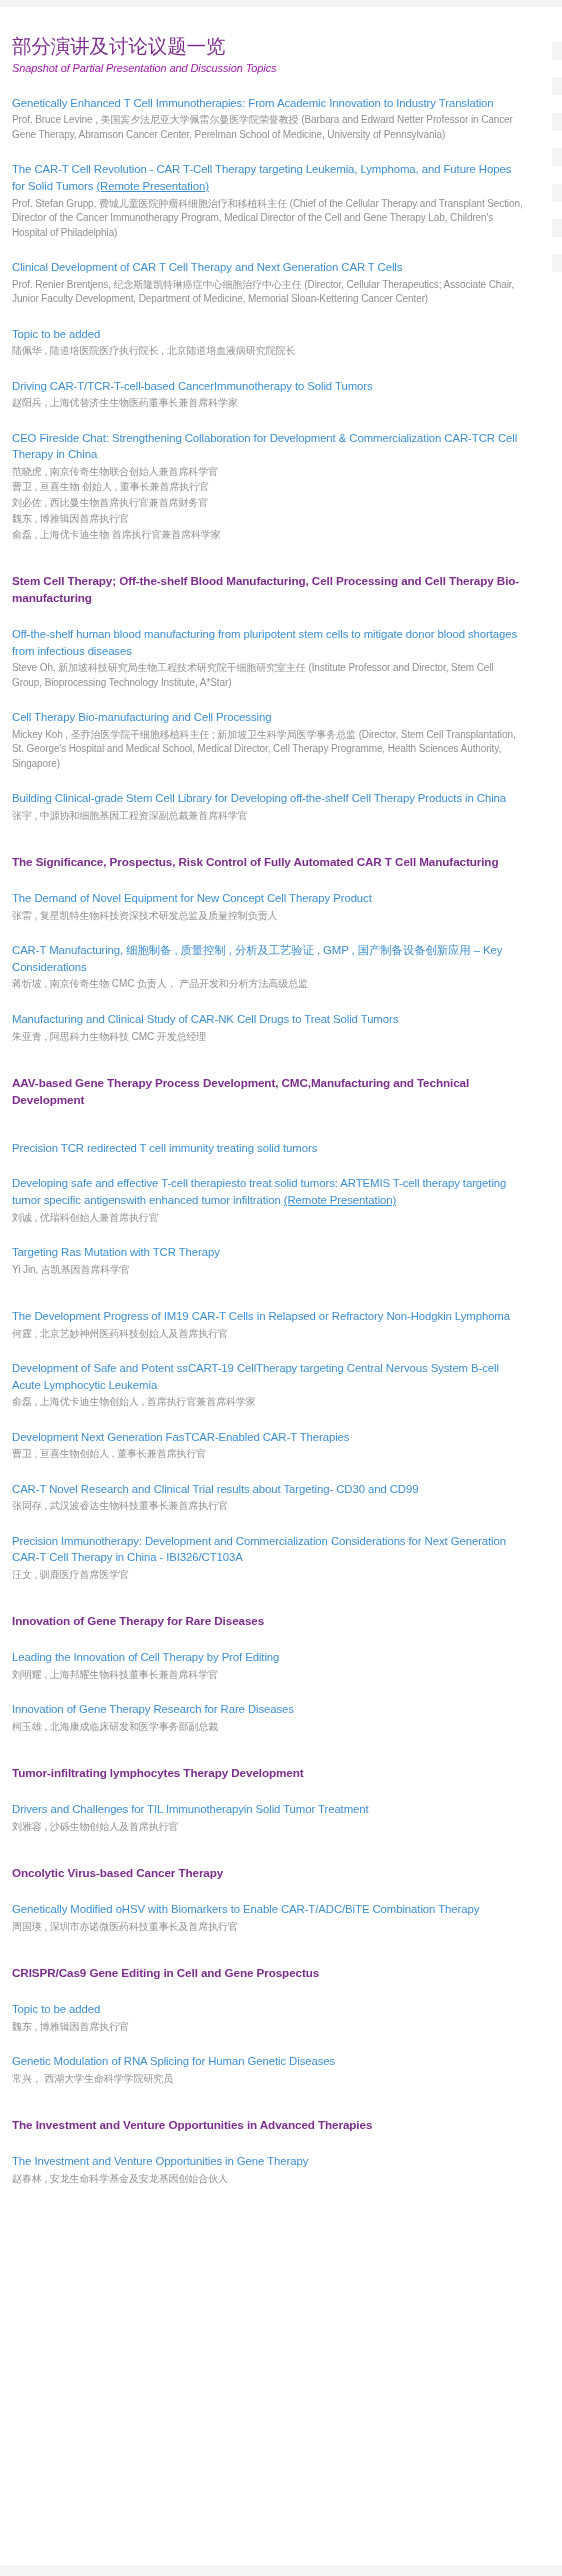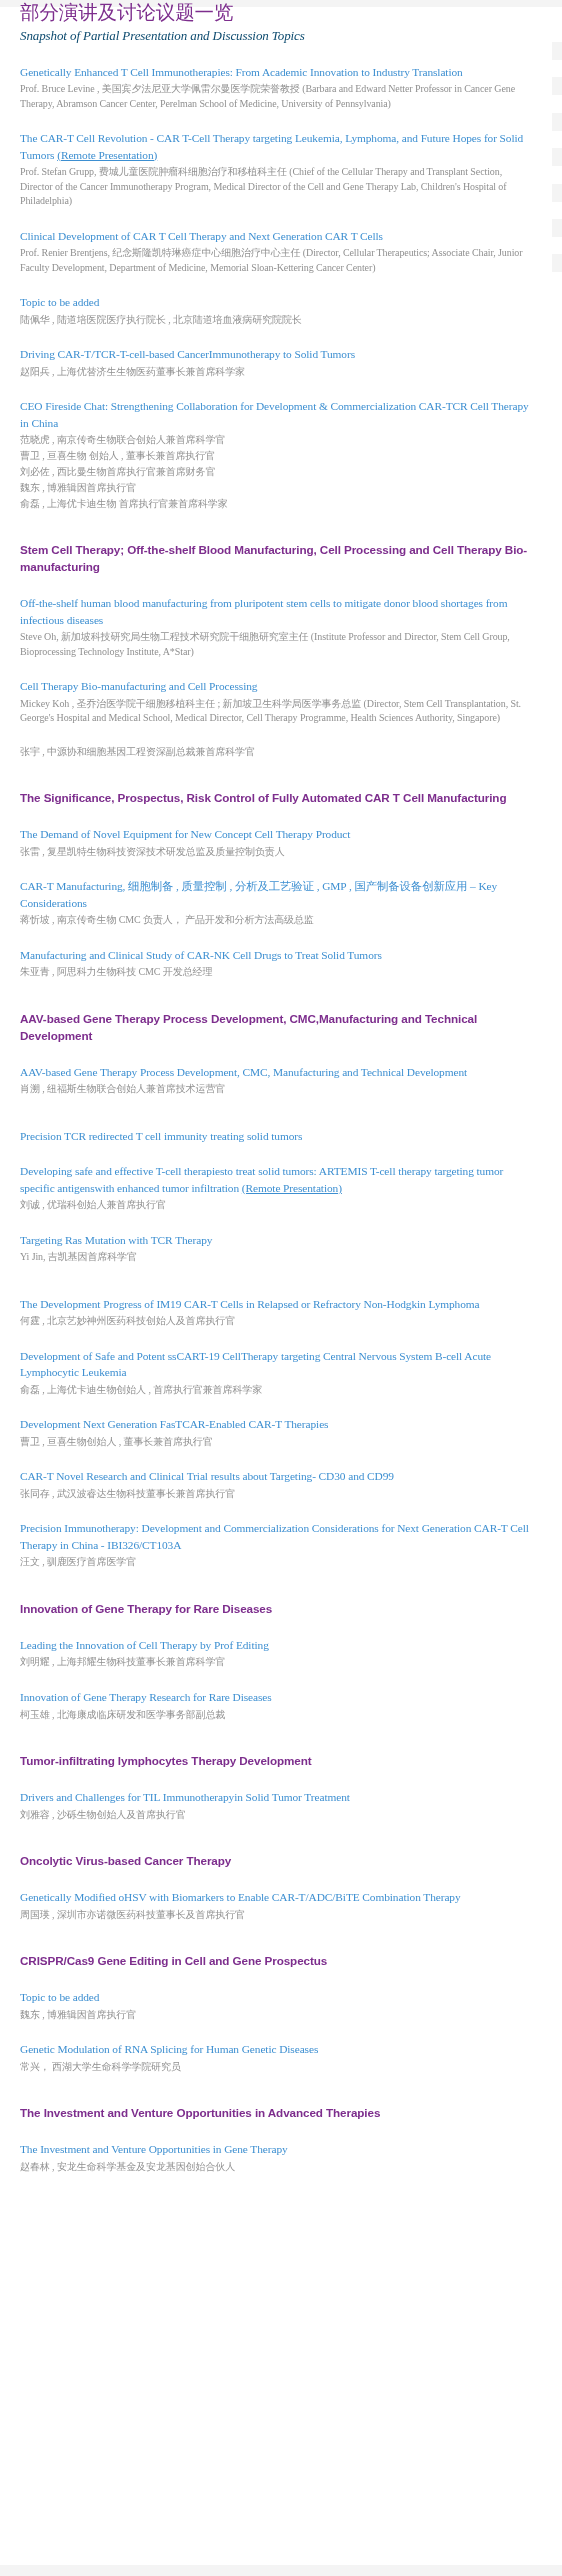--- a/index.html
+++ b/index.html
@@ -28,48 +28,48 @@
   }
   .right-blocks{
     position:absolute;top:42px;right:0;width:11.4px;
   }
   .right-blocks .blk{
     width:11.4px;height:18px;margin-bottom:17.4px;background:var(--band);
   }
   .content{
     position:relative;
     width:514px;
-    margin-left:20px;
+    margin-left:12px;
+    padding-top:34px;
     letter-spacing:-0.1px;
   }
   h1.page-title{
     margin:0;
     font-size:19.5px;
     font-weight:500;
     color:var(--purple);
     line-height:1.25;
   }
   .page-subtitle{
     margin:2.7px 0 0 0;
-    font-size:13px;
+    font-size:11px;
     font-style:italic;
-    color:#0c4a6e;
+    color:#a21caf;
     line-height:1.35;
-    font-family:Liberation Serif, serif;
   }
   .section{margin-top:31px;}
   .section.first{margin-top:19px;}
   h2.section-header{
     margin:0;
     font-size:11.7px;
     font-weight:600;
     color:var(--purple);
     line-height:1.45;
   }
-  .entry{margin-top:19px;font-family:Liberation Serif, serif;}
+  .entry{margin-top:19px;}
   .topic{
     font-size:11.4px;
     font-weight:500;
     color:var(--blue);
     line-height:1.45;
     cursor:pointer;
   }
   .topic .remote{text-decoration:underline;}
   .speaker{
     font-size:10px;
@@ -132,44 +132,41 @@
         <h2 class="section-header">Stem Cell Therapy; Off-the-shelf Blood Manufacturing, Cell Processing and Cell Therapy Bio-manufacturing</h2>
         <div class="entry">
           <div class="topic"><span>Off-the-shelf human blood manufacturing from pluripotent stem cells to mitigate donor blood shortages from infectious diseases</span></div>
           <div class="speaker">Steve Oh, 新加坡科技研究局生物工程技术研究院干细胞研究室主任 (Institute Professor and Director, Stem Cell Group, Bioprocessing Technology Institute, A*Star)</div>
         </div>
         <div class="entry">
           <div class="topic"><span>Cell Therapy Bio-manufacturing and Cell Processing</span></div>
           <div class="speaker">Mickey Koh , 圣乔治医学院干细胞移植科主任 ; 新加坡卫生科学局医学事务总监 (Director, Stem Cell Transplantation, St. George's Hospital and Medical School, Medical Director, Cell Therapy Programme, Health Sciences Authority, Singapore)</div>
         </div>
         <div class="entry">
+          <div class="topic"><span>Building Clinical-grade Stem Cell Library for Developing off-the-shelf Cell Therapy Products in China</span></div>
           <div class="speaker">张宇 , 中源协和细胞基因工程资深副总裁兼首席科学官</div>
         </div>
       </section>
       <section class="section">
         <h2 class="section-header">The Significance, Prospectus, Risk Control of Fully Automated CAR T Cell Manufacturing</h2>
         <div class="entry">
           <div class="topic"><span>The Demand of Novel Equipment for New Concept Cell Therapy Product</span></div>
           <div class="speaker">张雷 , 复星凯特生物科技资深技术研发总监及质量控制负责人</div>
         </div>
         <div class="entry">
           <div class="topic"><span>CAR-T Manufacturing, 细胞制备 , 质量控制 , 分析及工艺验证 , GMP , 国产制备设备创新应用 – Key Considerations</span></div>
           <div class="speaker">蒋忻坡 , 南京传奇生物 CMC 负责人， 产品开发和分析方法高级总监</div>
         </div>
         <div class="entry">
           <div class="topic"><span>Manufacturing and Clinical Study of CAR-NK Cell Drugs to Treat Solid Tumors</span></div>
           <div class="speaker">朱亚青 , 阿思科力生物科技 CMC 开发总经理</div>
         </div>
       </section>
       <section class="section">
         <h2 class="section-header">AAV-based Gene Therapy Process Development, CMC,Manufacturing and Technical Development</h2>
-        <div class="entry">
-          <div class="topic"><span>AAV-based Gene Therapy Process Development, CMC, Manufacturing and Technical Development</span></div>
-          <div class="speaker">肖溯 , 纽福斯生物联合创始人兼首席技术运营官</div>
-        </div>
       </section>
       <section class="section">
         <div class="entry">
           <div class="topic"><span>Precision TCR redirected T cell immunity treating solid tumors</span></div>
         </div>
         <div class="entry">
           <div class="topic"><span>Developing safe and effective T-cell therapiesto treat solid tumors: ARTEMIS T-cell therapy targeting tumor specific antigenswith enhanced tumor infiltration</span> <span class="remote">(Remote Presentation)</span></div>
           <div class="speaker">刘诚 , 优瑞科创始人兼首席执行官</div>
         </div>
         <div class="entry">

